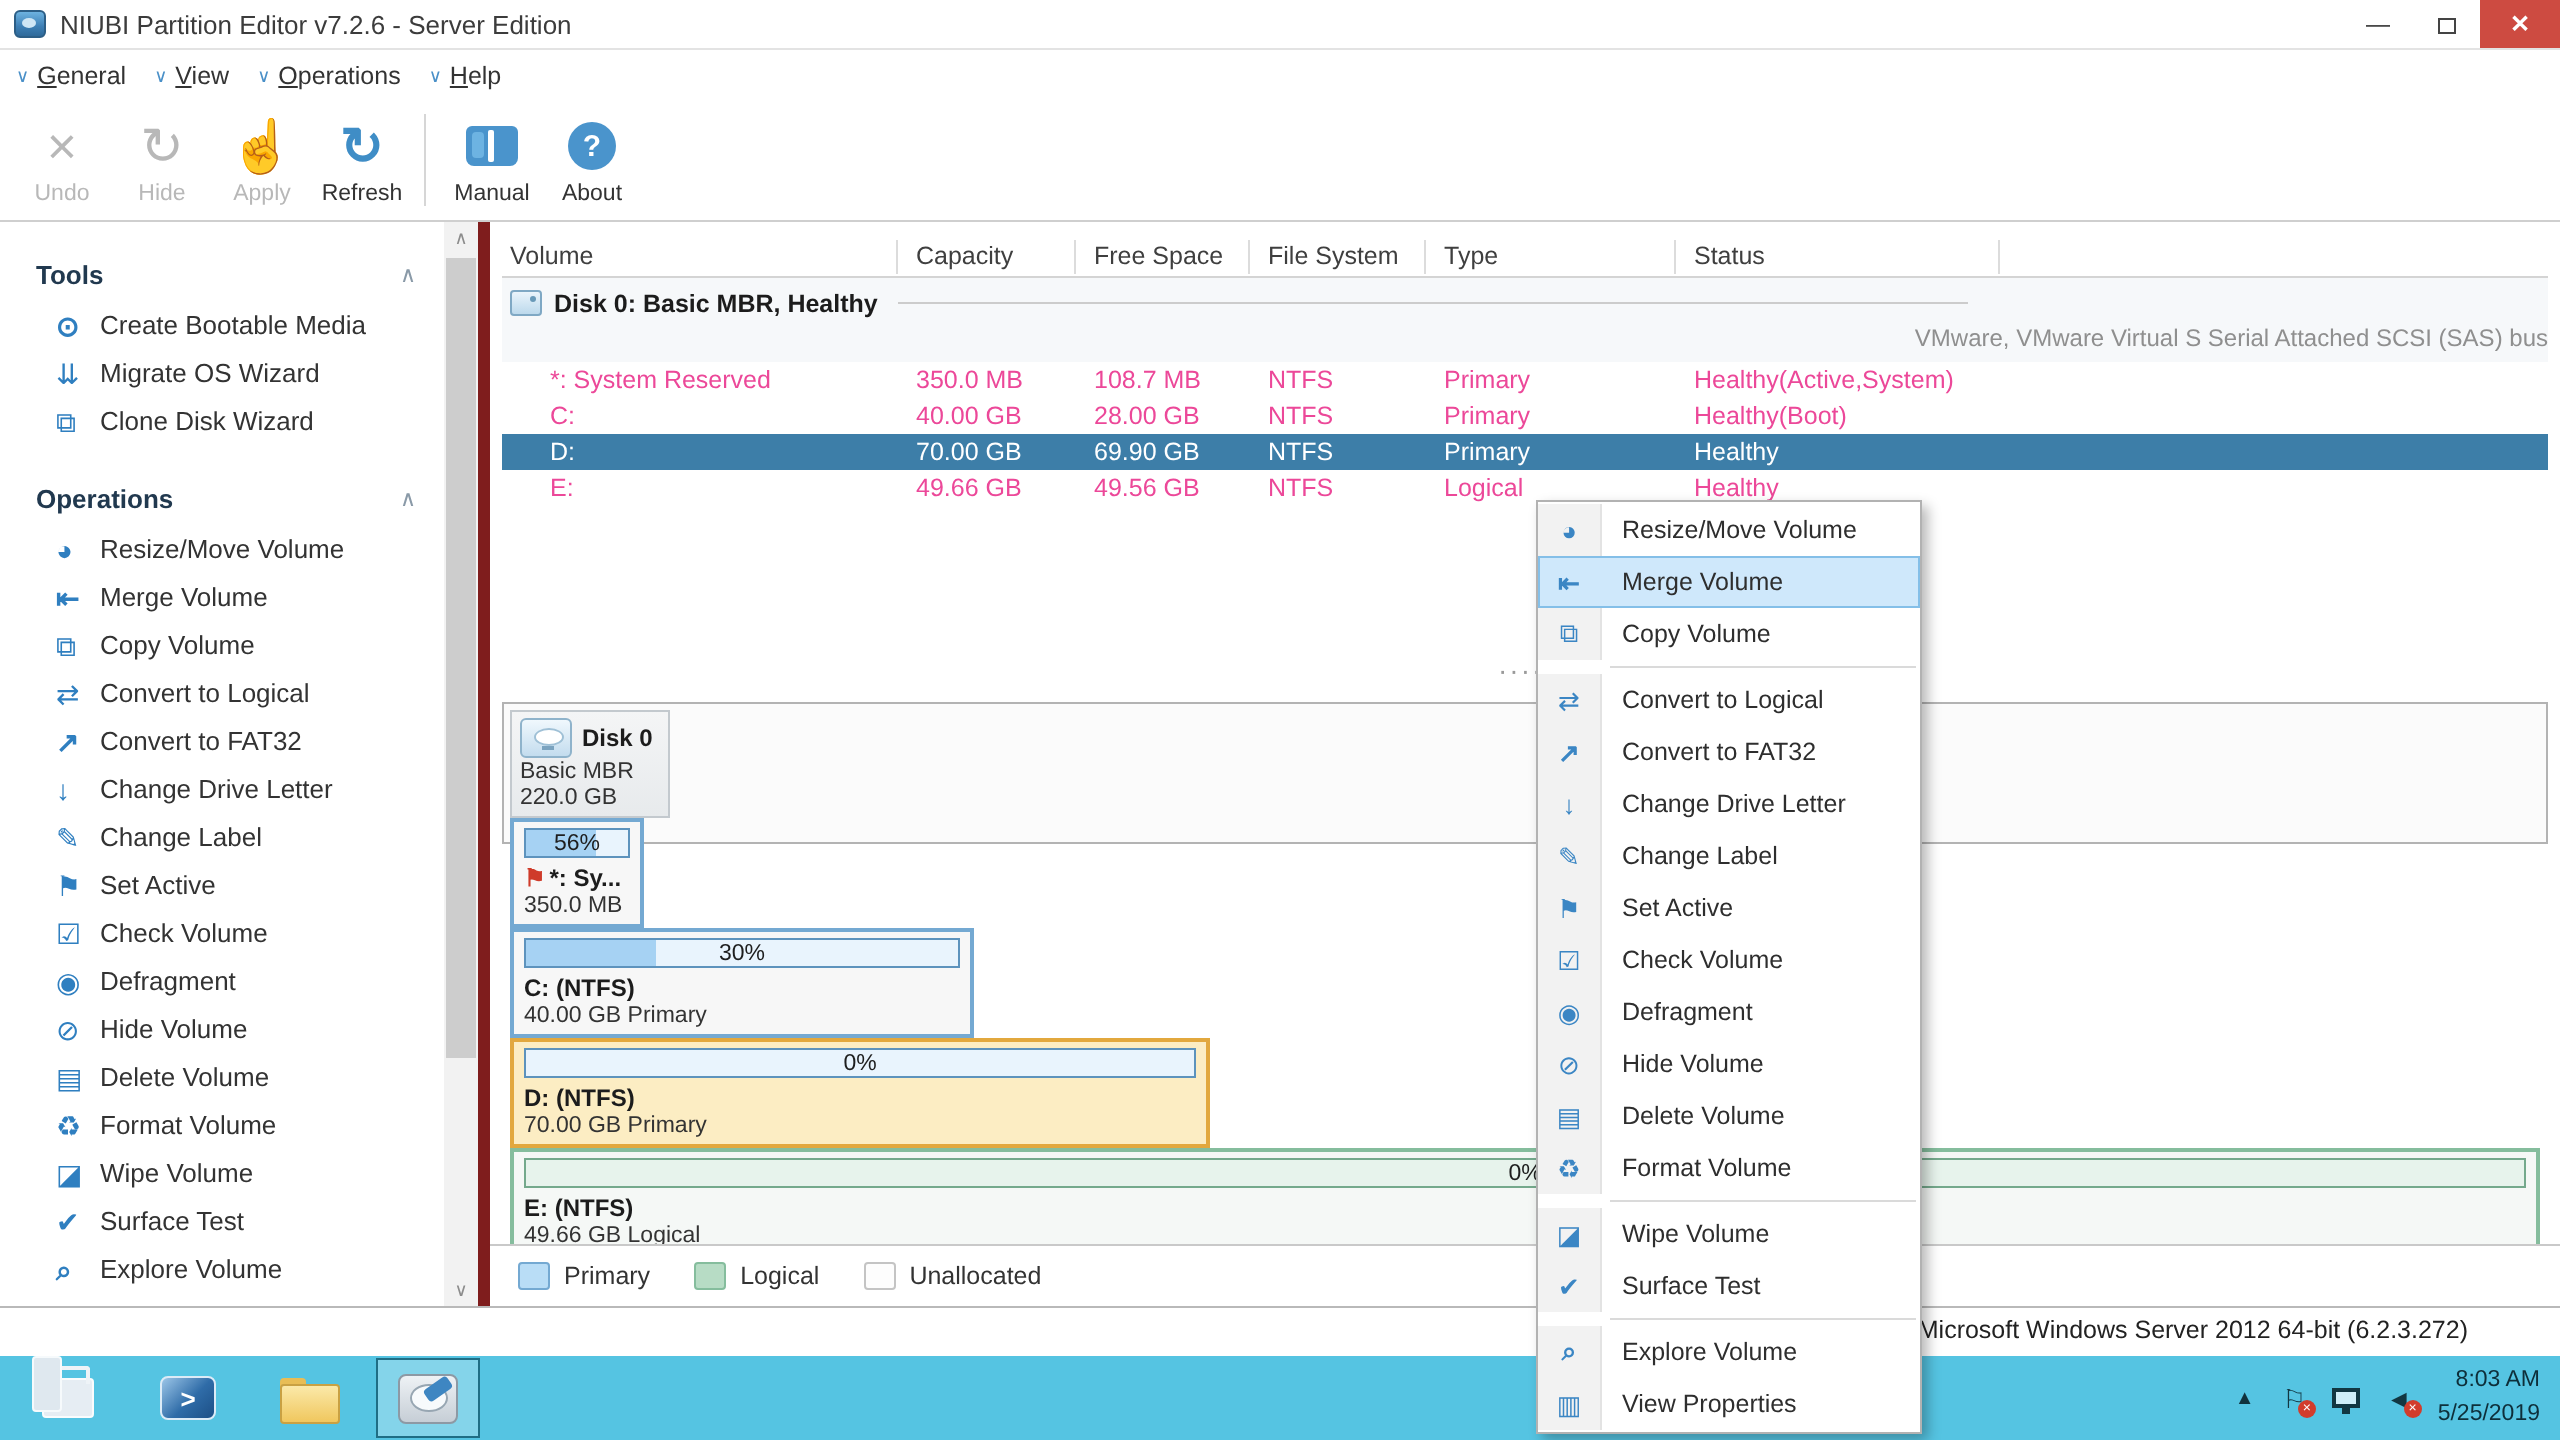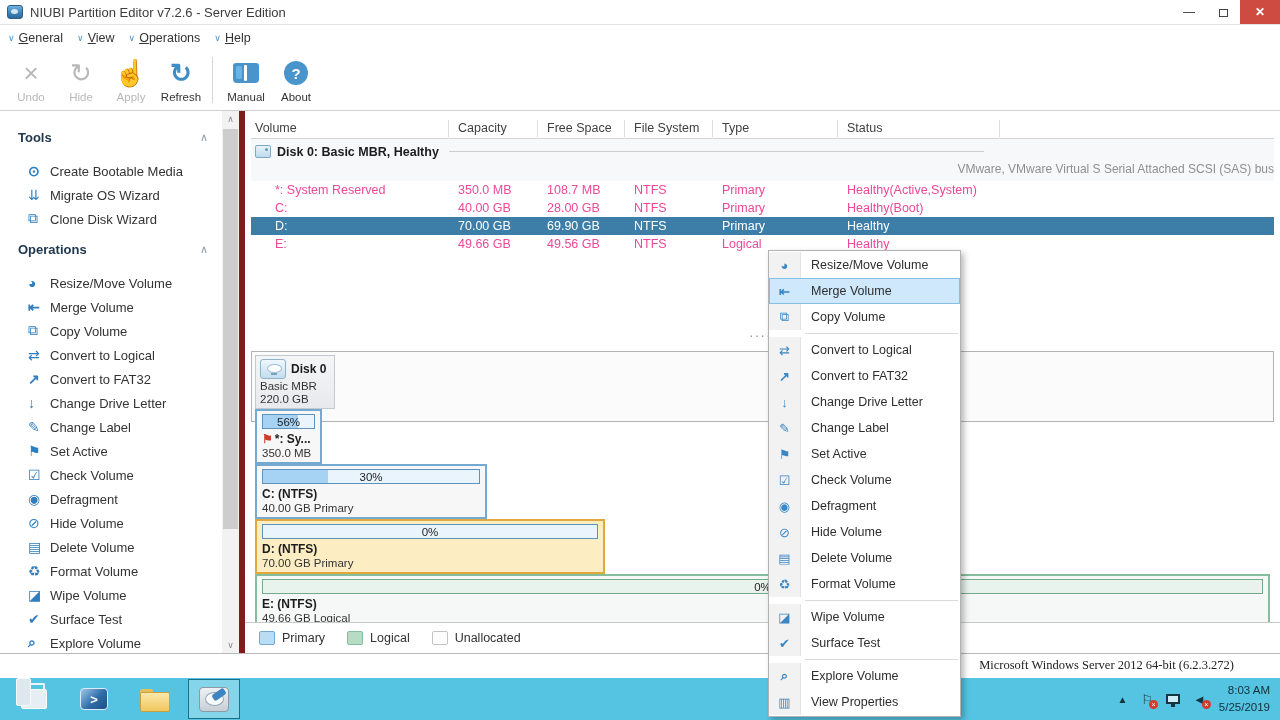--- a/index.html
+++ b/index.html
@@ -40,21 +40,21 @@
 
   
   .content { position:absolute; left:0; top:111px; width:1280px; height:542px; background:#fff; }
 
   
   .sidebar { position:absolute; left:0; top:0; width:222px; height:542px; overflow:hidden; padding-top:14px; }
   .side-header { display:flex; align-items:center; height:24px; padding:0 14px 0 18px; }
   .side-header-title { font-size:13px; font-weight:bold; color:#21394f; flex:1; }
   .side-chevron { color:#8a9aa8; font-size:11px; }
   .side-items { margin:6px 0 10px 0; }
-  .side-item { display:flex; align-items:flex-end; height:24px; padding-left:28px; cursor:default; }
+  .side-item { display:flex; align-items:flex-start; height:24px; padding-left:28px; cursor:default; }
   .si-icon { width:22px; font-size:14px; color:#2f7fc0; }
   .si-icon::before { content:""; }
   .si-label { font-size:13px; color:#333; }
 
   
   .side-scroll { position:absolute; left:222px; top:0; width:17px; height:542px; background:#f2f2f2; }
   .ss-btn { position:absolute; left:0; width:17px; height:16px; color:#8c8c8c; font-size:9px; display:flex; align-items:center; justify-content:center; }
   .ss-up { top:0; } .ss-down { bottom:0; }
   .ss-thumb { position:absolute; left:1px; top:18px; width:15px; height:400px; background:#cdcdcd; }
 
@@ -107,21 +107,21 @@
   
   .legend { position:absolute; left:0; right:0; bottom:0; height:31px; border-top:1px solid #c9c9c9; display:flex; align-items:center; padding-left:14px; background:#fff; }
   .lg-item { display:flex; align-items:center; margin-right:22px; }
   .lg-sw { width:16px; height:14px; margin-right:7px; border-radius:2px; }
   .lg-primary { background:#b9ddf6; border:1px solid #74a9d2; }
   .lg-logical { background:#b7dcc5; border:1px solid #85bd9d; }
   .lg-unalloc { background:#fdfdfd; border:1px solid #c4c4c4; }
   .lg-label { font-size:12.5px; color:#333; }
 
   
-  .statusbar { position:absolute; left:0; top:653px; width:1280px; height:25px; background:#ffffff; border-top:1px solid #b9b9b9;font-family:Liberation Serif, serif; }
+  .statusbar { position:absolute; left:0; top:653px; width:1280px; height:25px; background:#ffffff; border-top:1px solid #b9b9b9; }
   .os-text { position:absolute; right:46px; top:4px; font-size:12.5px; color:#222; }
 
   
   .taskbar { position:absolute; left:0; top:678px; width:1280px; height:42px; background:#55c4e2; display:flex; align-items:center; }
   .tk-app { width:52px; height:40px; display:flex; align-items:center; justify-content:center; margin-left:8px; }
   .tk-app.active { border:1px solid #1f6e85; background:rgba(255,255,255,0.28); }
   .ico-srvmgr { width:26px; height:20px; background:#e6edf3; border:1px solid #fafcfd; border-radius:2px; position:relative; }
   .ico-srvmgr::before { content:""; position:absolute; left:7px; top:-7px; width:12px; height:7px; border:2px solid #eef3f7; border-bottom:none; border-radius:2px 2px 0 0; }
   .ico-srvmgr::after { content:""; position:absolute; left:-6px; top:-12px; width:13px; height:26px; background:#dfe8ef; border:1px solid #f6fafc; border-radius:2px; }
   .ico-ps { width:28px; height:22px; border-radius:4px; background:linear-gradient(135deg,#9cc6e8 0%,#2f6ca8 55%,#1c4f86 100%); border:1px solid #dcebf7; color:#fff; font-size:13px; font-weight:bold; display:flex; align-items:center; justify-content:center; }

